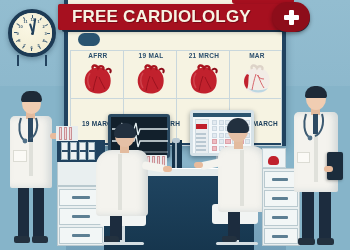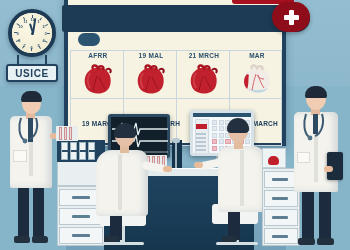--- a/index.html
+++ b/index.html
@@ -187,20 +187,23 @@
     <path d="M12 5 C10 1,15 0,17 4 C19 1,24 2,22 6" fill="none" stroke="#ddd3c8" stroke-width="2.4"></path>
     <path d="M16 10 C14 16,13 21,12 26 M18 11 C20 17,22 21,24 24 M17 11 C19 14,21 15,24 15" fill="none" stroke="#d4575f" stroke-width=".9"></path>
   </svg>
 
   <div class="abs dlabel" style="left:82px;top:120px;">19 MARCH</div>
   <div class="abs dlabel" style="left:165px;top:120px;">ORH</div>
   <div class="abs dlabel" style="left:243px;top:120px;">21 MARCH</div>
 
   <div class="abs topstub"></div>
   <div class="abs banner-shadow"></div>
+  <div class="abs banner">
+    <h1>FREE CARDIOLOLGY</h1>
+  </div>
   <div class="abs cross-badge">
     <div class="cross-v"></div>
       <div class="cross-h"></div>
   </div>
 
   <div class="abs pill-tail"></div>
 
   <div class="abs clock-rod"></div>
   <div class="abs clock"></div>
   <div class="abs clock-inner" id="clockFace">
@@ -227,23 +230,20 @@
       <div class="num" style="left: 6.27564px; top: 24.8px;">8</div>
       <div class="tick" style="transform: rotate(270deg);"></div>
       <div class="num" style="left: 4.4px; top: 17.8px;">9</div>
       <div class="tick" style="transform: rotate(300deg);"></div>
       <div class="num" style="left: 6.27564px; top: 10.8px;">10</div>
       <div class="tick" style="transform: rotate(330deg);"></div>
       <div class="num" style="left: 11.4px; top: 5.67564px;">11</div>
     </div>
   <div class="abs sign-leg" style="left:17px;"></div>
   <div class="abs sign-leg" style="left:45px;"></div>
-  <div class="abs sign">
-    <span>USICE</span>
-  </div>
 
   <div class="abs legs" style="left:18px;top:176px;width:11px;height:62px;"></div>
   <div class="abs legs" style="left:33px;top:176px;width:11px;height:62px;"></div>
   <div class="abs shoe" style="left:14px;top:236px;width:16px;height:7px;"></div>
   <div class="abs shoe" style="left:32px;top:236px;width:16px;height:7px;"></div>
   <div class="abs coat" style="left:10px;top:116px;width:42px;height:72px;"></div>
   <div class="abs" style="left:29px;top:116px;width:4px;height:60px;background:#dfe0da;"></div>
   <div class="abs" style="left:13px;top:150px;width:14px;height:12px;background:#fbfaf6;border:1px solid #dcdcd4;box-sizing:border-box;"></div>
   <div class="abs neck" style="left:26px;top:110px;width:9px;height:9px;"></div>
   <div class="abs tie" style="left:28px;top:118px;width:5px;height:24px;"></div>

